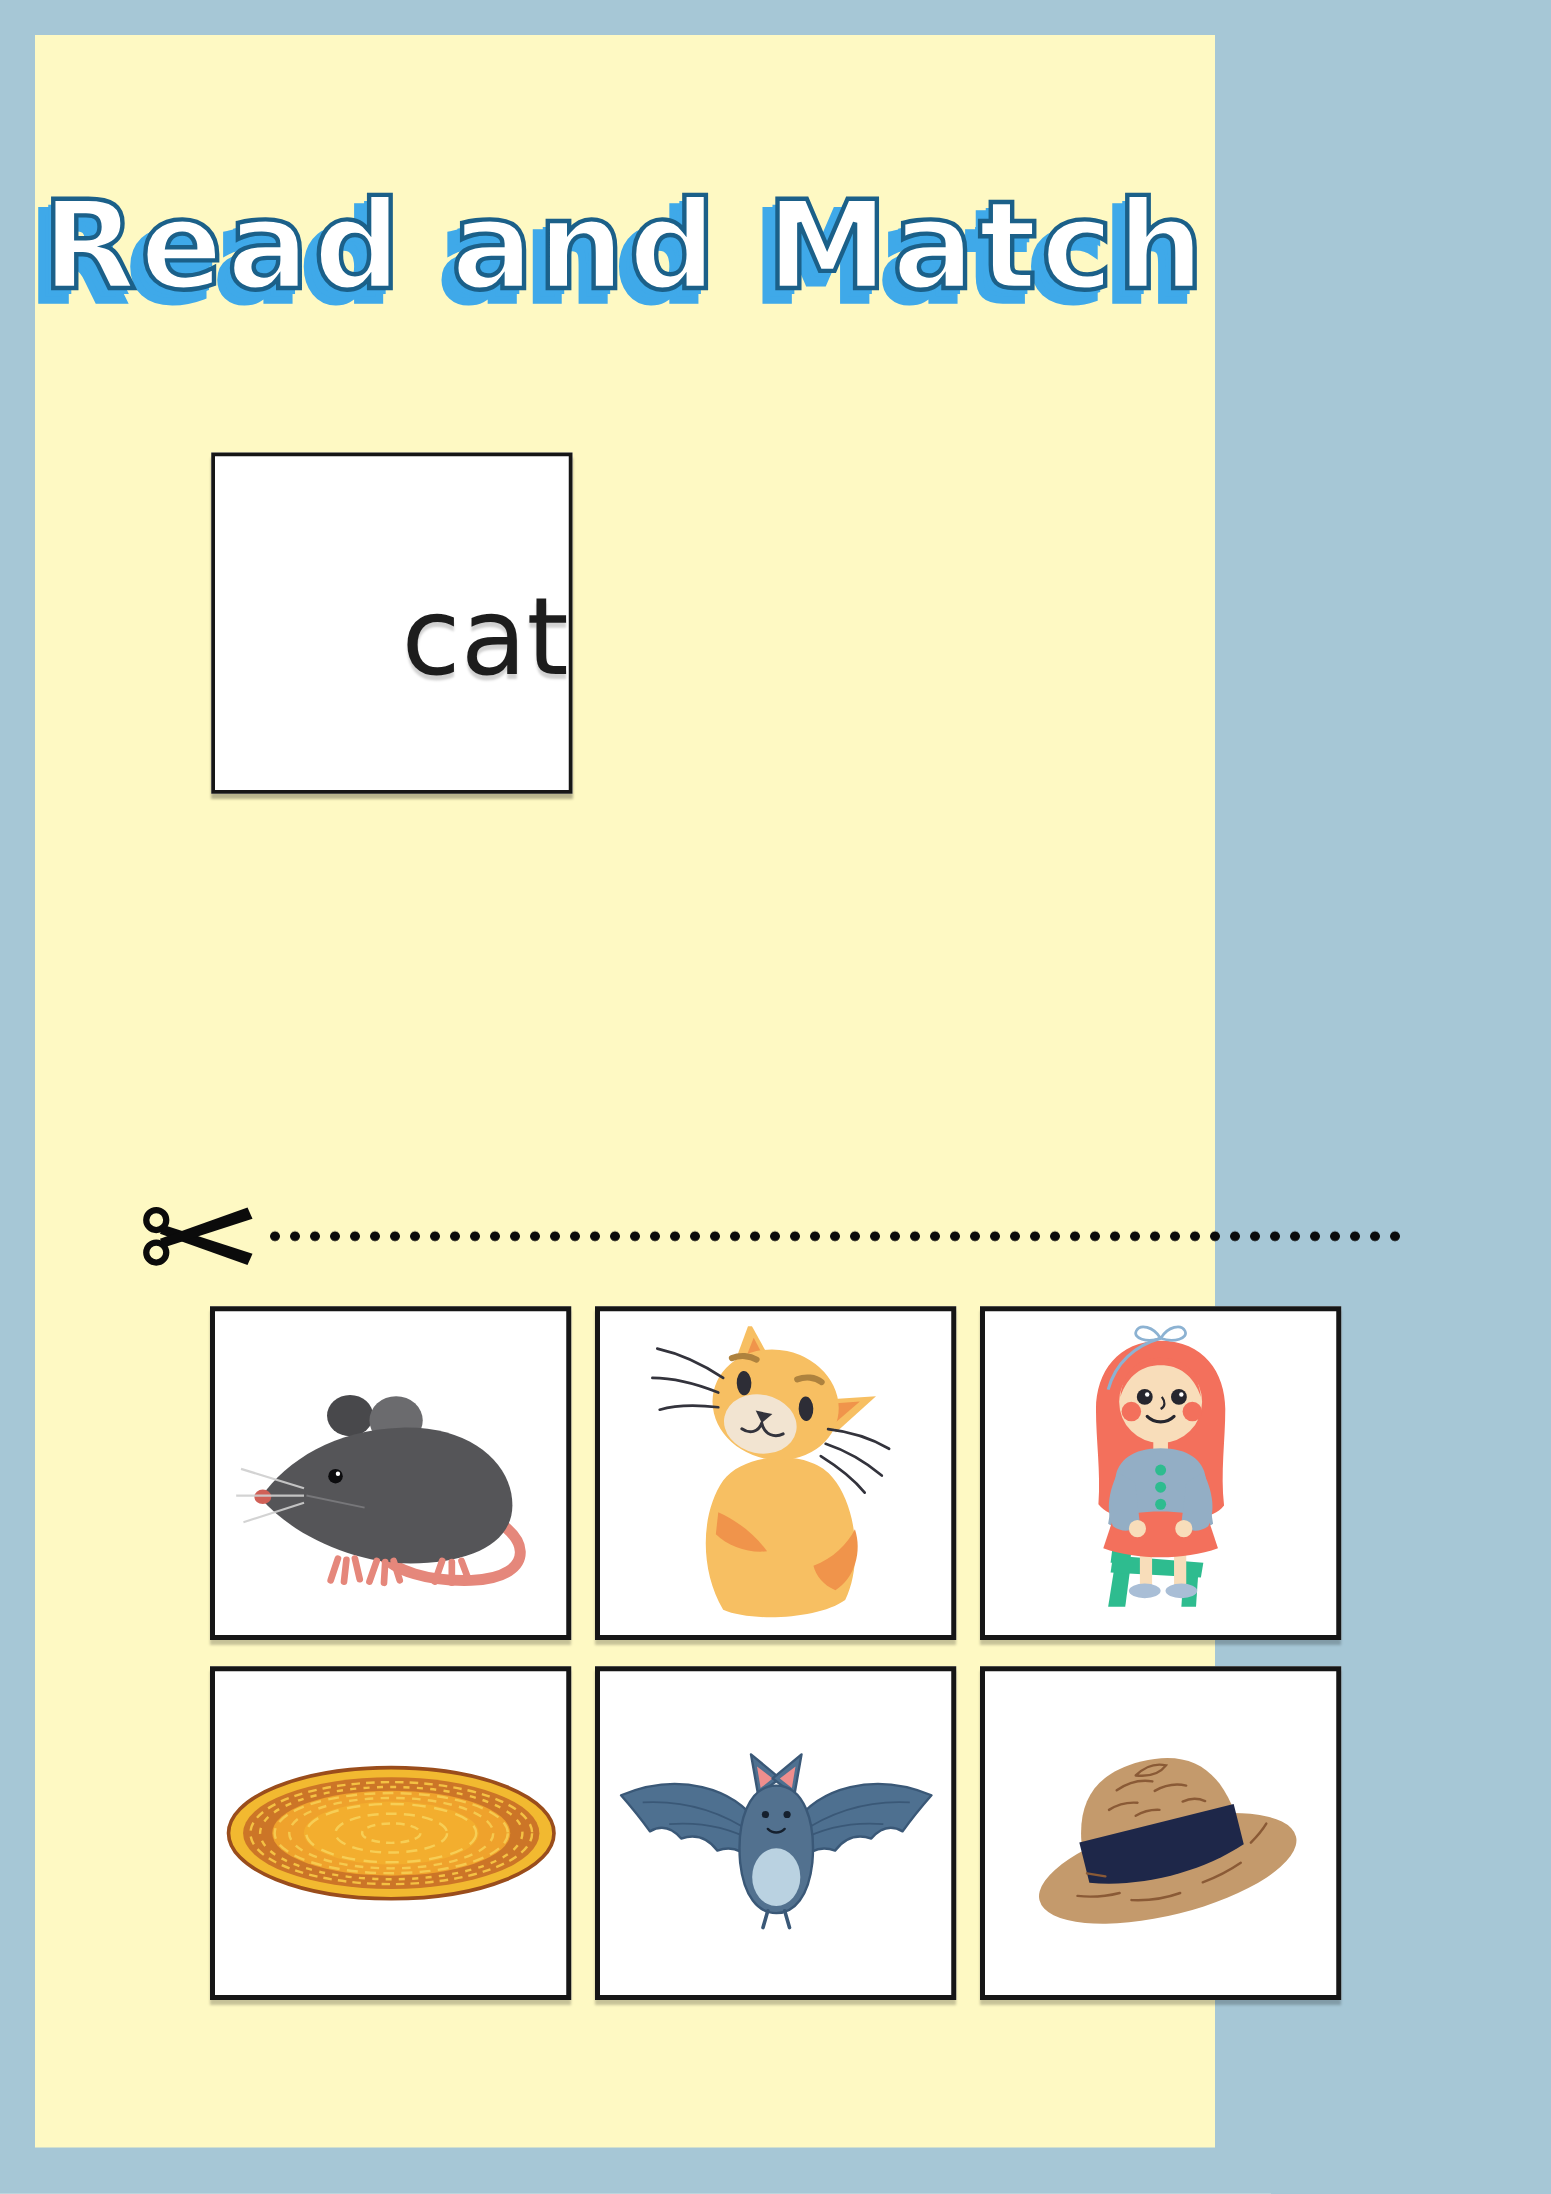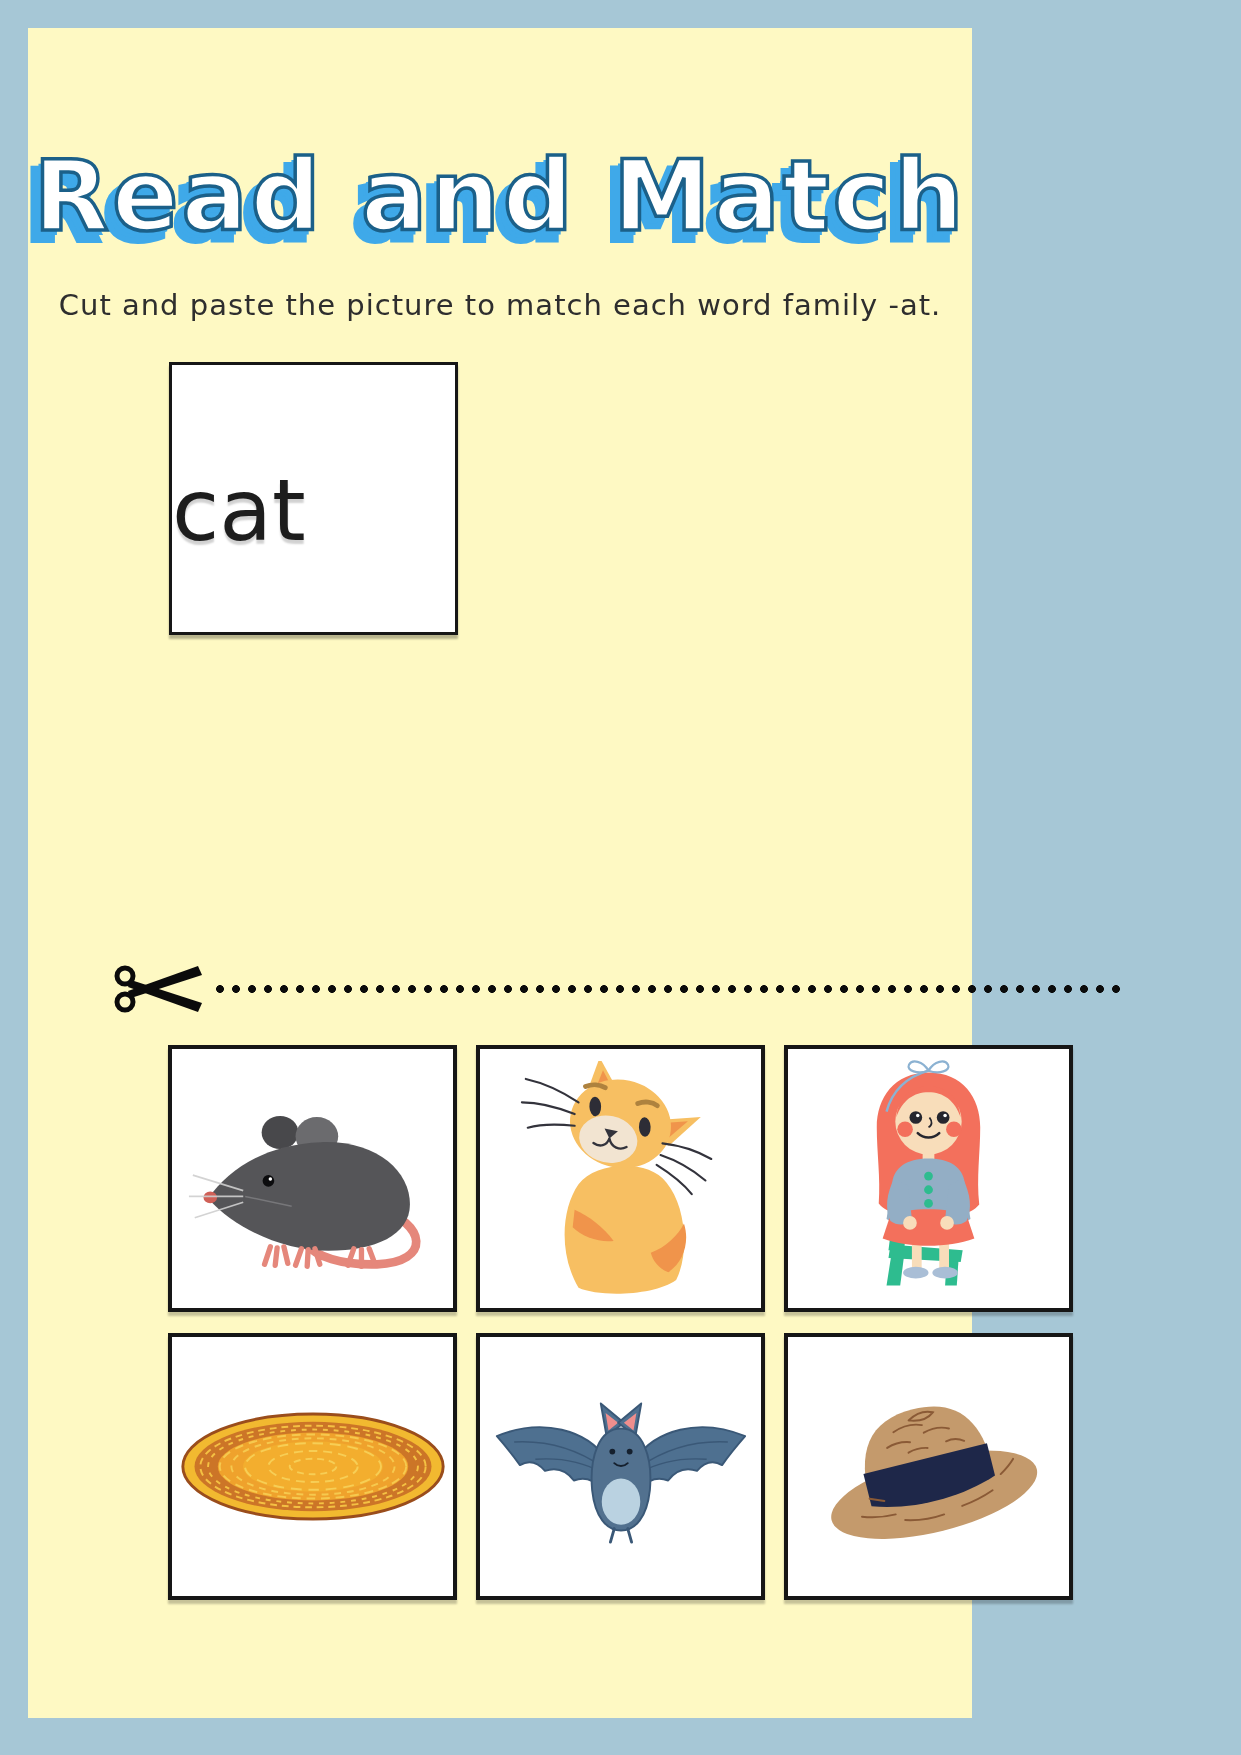--- a/index.html
+++ b/index.html
@@ -12,21 +12,21 @@
   .title-shadow{fill:#3fa9e9;stroke:#3fa9e9;stroke-width:6;}
   .title-mid{fill:#3fa9e9;}
   .title-main{fill:#ffffff;stroke:#1b6089;stroke-width:3.5;}
 
   .subtitle{position:absolute;top:260px;left:0;right:0;margin:0;text-align:center;
     font-size:29px;line-height:34px;letter-spacing:1px;color:#2e2e2e;font-weight:500;}
 
   .word-grid{position:absolute;left:141px;top:334px;display:grid;
     grid-template-columns:repeat(3,289px);grid-template-rows:273px 270px;column-gap:19px;row-gap:15px;}
   .word-card{background:#fff;border:3px solid #161616;box-shadow:0 4px 2px rgba(0,0,0,.28);
-    display:flex;align-items:center;justify-content:flex-start;padding-top:22px;box-sizing:border-box;}
+    display:flex;align-items:center;justify-content:flex-end;padding-top:22px;box-sizing:border-box;}
   .word-label{font-size:86px;color:#1d1d1d;text-shadow:0 4px 2px rgba(0,0,0,.18);}
 
   .cutline{position:absolute;left:84px;top:935px;width:1014px;height:52px;display:flex;align-items:center;}
   .dots{flex:1;height:12px;margin-left:8px;
     background-image:radial-gradient(circle,#0b0b0b 3.6px,transparent 4.2px);
     background-size:16px 12px;background-repeat:repeat-x;background-position:0 center;}
 
   .picture-grid{position:absolute;left:140px;top:1017px;display:grid;
     grid-template-columns:repeat(3,289px);grid-template-rows:267px 267px;column-gap:19px;row-gap:21px;}
   .picture-card{background:#fff;border:4px solid #161616;box-shadow:0 4px 2px rgba(0,0,0,.22);
@@ -39,21 +39,20 @@
   <div class="sheet">
 
     <div class="title-wrap">
       <svg class="title-svg" width="940" height="150" viewBox="0 0 940 150">
         <text class="title-shadow" x="461" y="118" text-anchor="middle">Read and Match</text>
         <text class="title-mid" x="466" y="113" text-anchor="middle">Read and Match</text>
         <text class="title-main" x="470" y="108" text-anchor="middle">Read and Match</text>
       </svg>
     </div>
 
-    <p class="subtitle">Cut and paste the picture to match each word family -at.</p>
 
     <div class="word-grid">
       <div class="word-card">
           <span class="word-label">cat</span>
         </div>
     </div>
 
     <div class="cutline">
       <svg width="92" height="52" viewBox="0 0 92 52">
         <circle cx="13" cy="13" r="8" fill="none" stroke="#0b0b0b" stroke-width="5"></circle>

